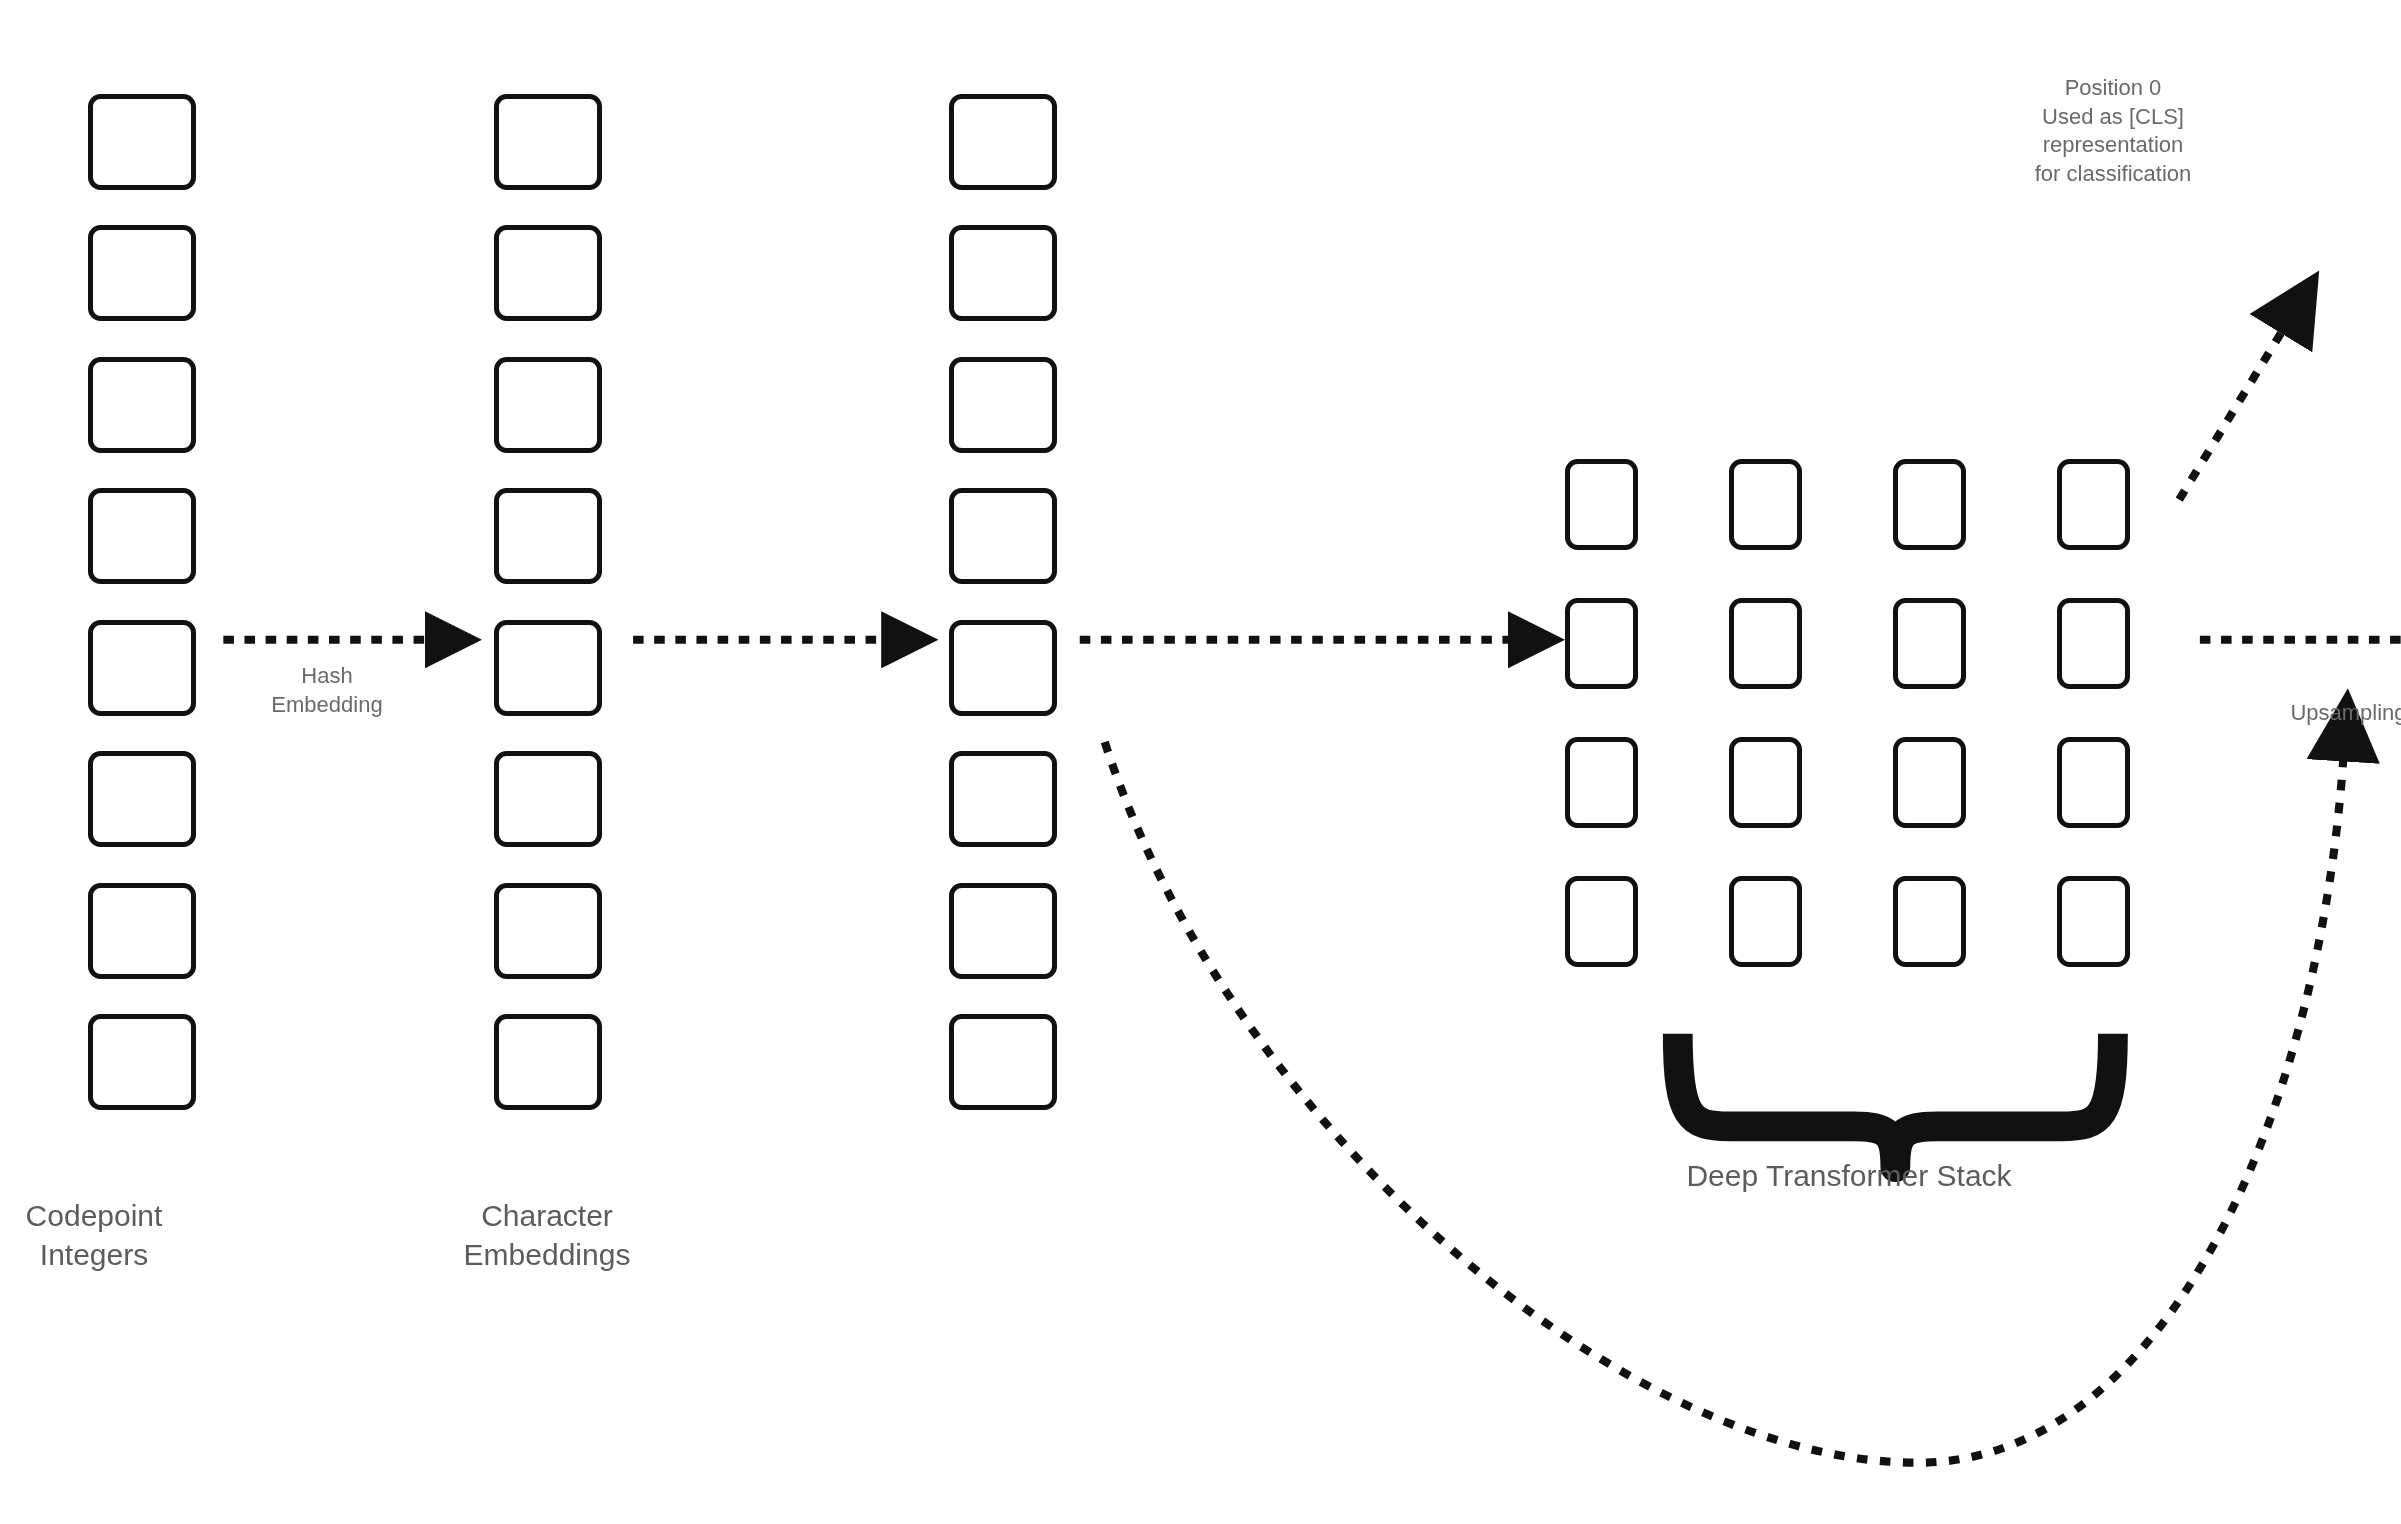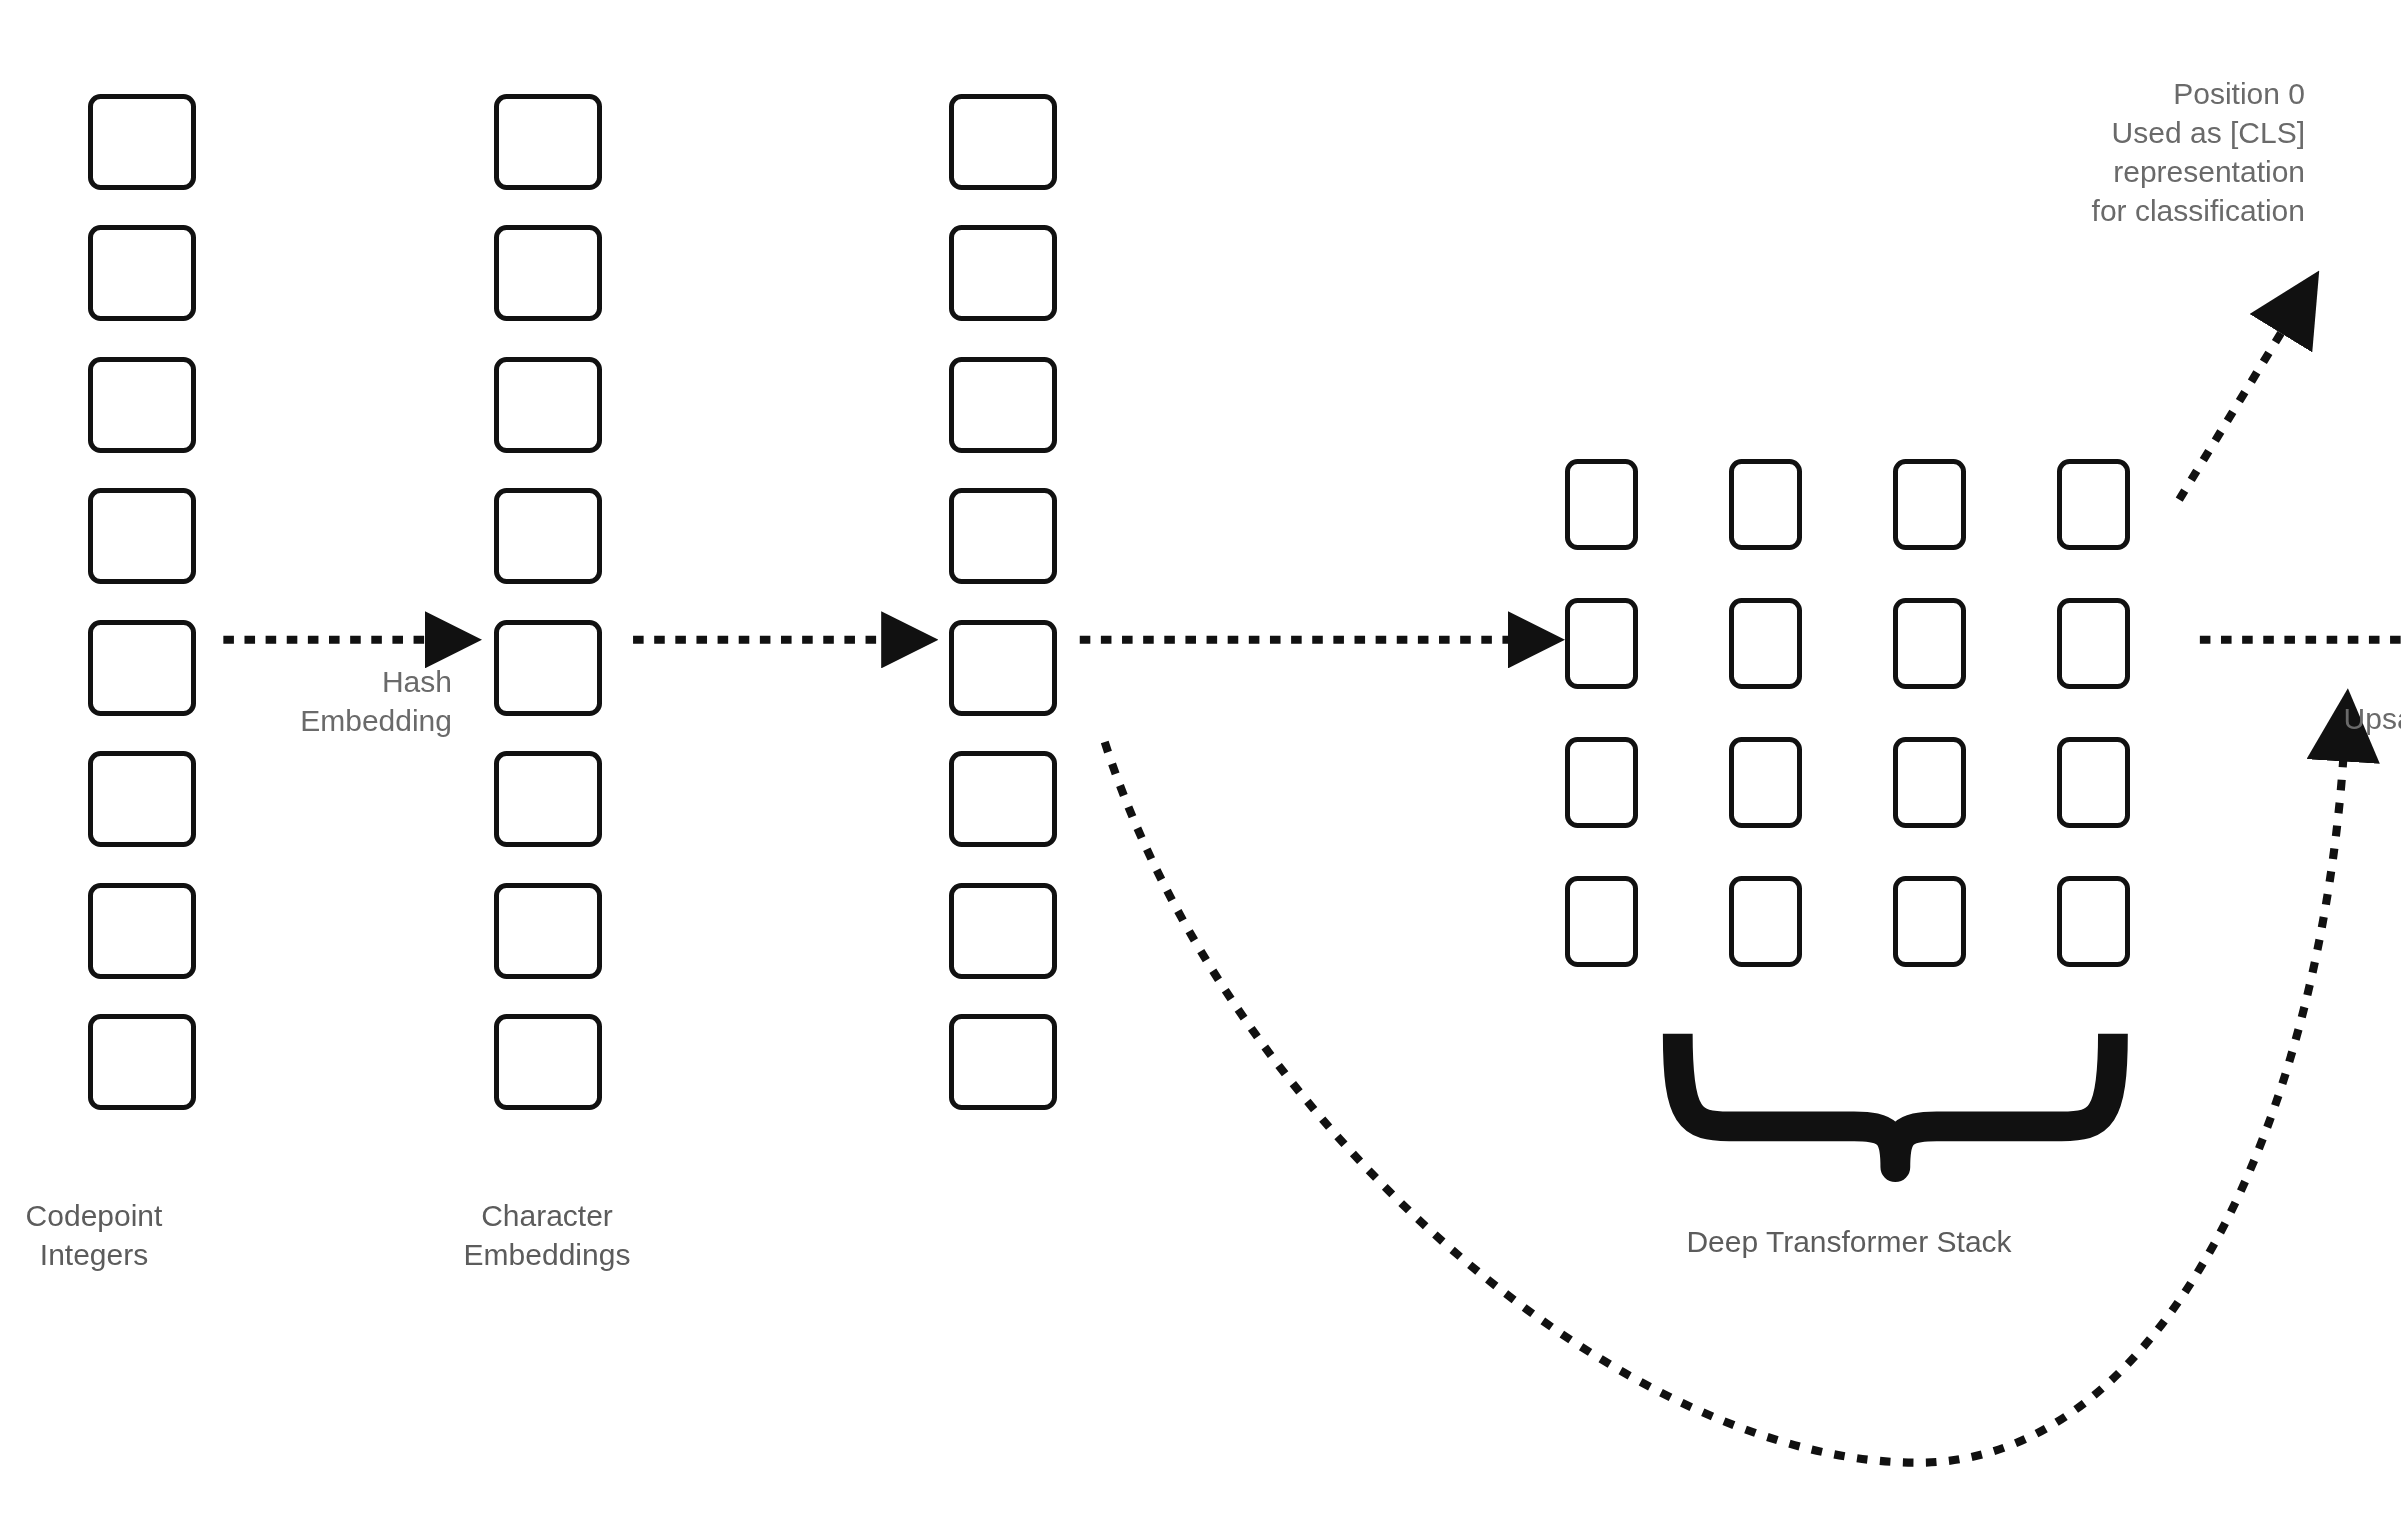--- a/index.html
+++ b/index.html
@@ -7,22 +7,22 @@
        font-family:"Liberation Sans","DejaVu Sans",sans-serif;}
   #stage{position:absolute;left:0;top:0;width:3307px;height:1525px;}
 
   .col{position:absolute;display:flex;flex-direction:column;align-items:center;}
   .cell{border:5.3px solid #111;border-radius:12.5px;background:#fff;box-sizing:border-box;}
   .col .cell{width:100%;}
 
   .collabel{position:absolute;color:#5c5c5c;font-size:30px;line-height:1.30;
             text-align:center;white-space:pre-line;}
 
-  .arrowlabel{position:absolute;color:#6a6a6a;font-size:30px;line-height:1.30;
-              text-align:right;white-space:pre-line;}
+  .arrowlabel{position:absolute;color:#6a6a6a;font-size:22px;line-height:1.30;
+              text-align:center;white-space:pre-line;}
 
   .gridwrap{position:absolute;display:grid;}
   .gridwrap .cell{width:100%;height:100%;}
 
   svg.overlay{position:absolute;left:0;top:0;width:3307px;height:1525px;overflow:visible;}
 </style>
 </head>
 <body>
 
 <div id="stage">
@@ -107,21 +107,21 @@
     <div class="cell"></div>
     <div class="cell"></div>
     <div class="cell"></div>
     <div class="cell"></div>
     <div class="cell"></div>
     <div class="cell"></div>
     <div class="cell"></div>
     <div class="cell"></div>
     <div class="cell"></div>
   </div>
-  <div class="collabel" style="left:1556px; top:1222px; width:586px;">Deep Transformer Stack</div>
+  <div class="collabel" style="left:1556px; top:1156px; width:586px;">Deep Transformer Stack</div>
 
   <div class="collabel" style="left:2377px; top:1222px; width:471px;">Concatenated
 Representations</div>
 
   <div class="arrowlabel" style="left:202px; top:662px; width:250px;">Hash
 Embedding</div>
 
 
 
   <div class="arrowlabel" style="left:2195px; top:699px; width:307px;">Upsampling</div>

